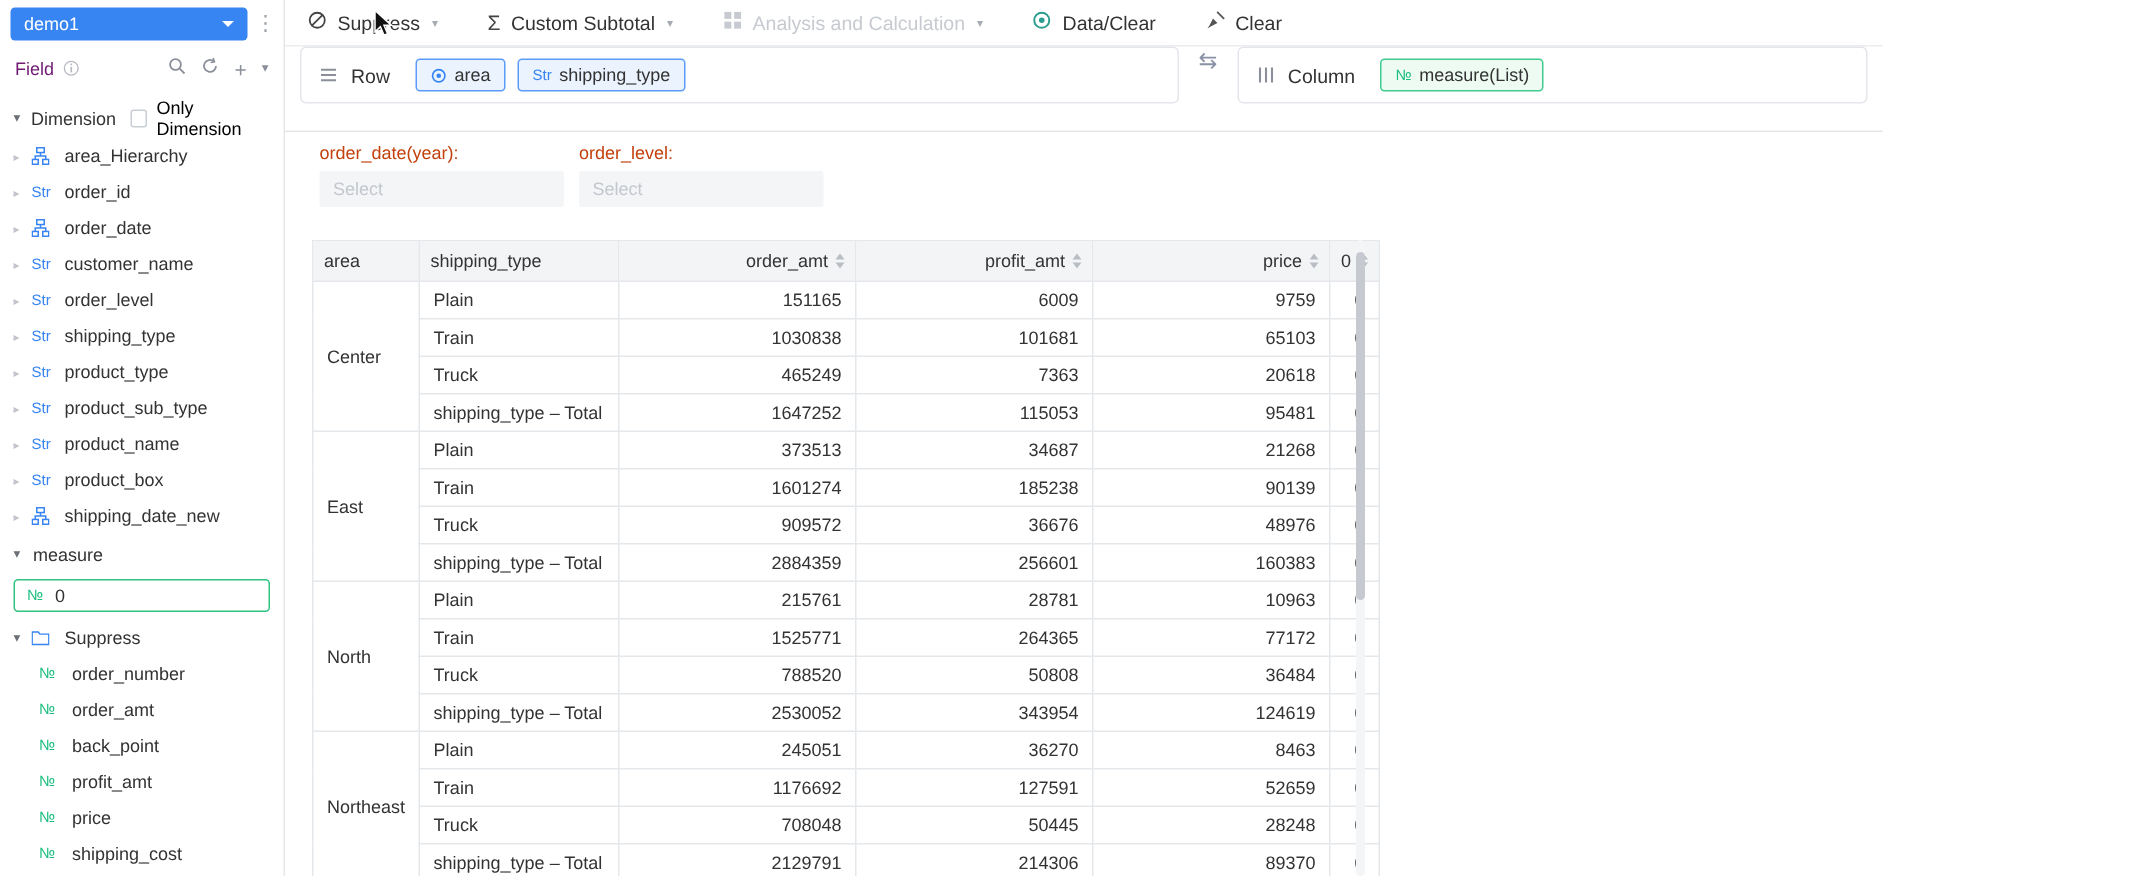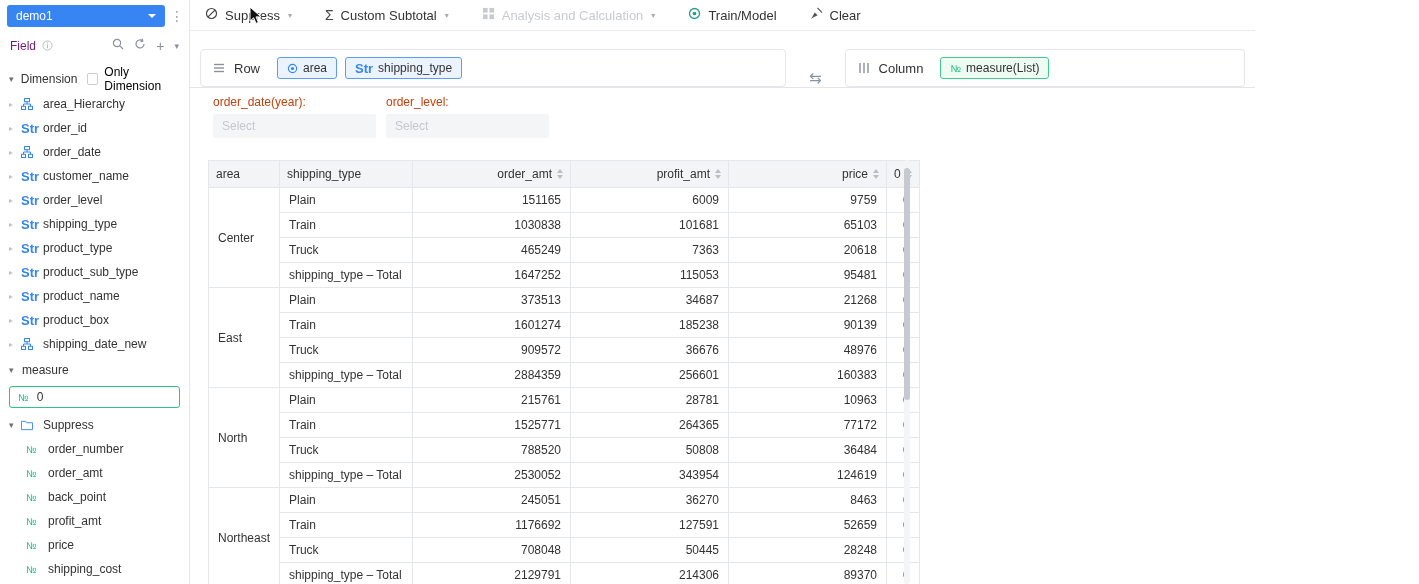--- a/index.html
+++ b/index.html
@@ -23,35 +23,35 @@
   .tree{flex:1;overflow:hidden;padding-top:5px}
   .sec-row{height:27px;display:flex;align-items:center;padding:0 9px}
   .sec-caret{width:13px;color:#6b7076;font-size:9px;cursor:pointer}
   .sec-label{color:#333}
   .only-dim{margin-left:10px;display:flex;align-items:center;gap:6px}
   .checkbox{width:12px;height:12px;border:1px solid #c9cdd4;border-radius:2px;background:#fff;cursor:pointer}
   .only-dim-label{color:#000000}
   .tree-row{height:24px;display:flex;align-items:center;padding:0 9px;color:#333;cursor:pointer}
   .caret-r{width:12px;color:#c2c6cc;font-size:8px}
   .type-ico{width:21px;display:flex;align-items:center}
-  .str-t{color:#3685F2;font-size:13px;font-weight:bold}
+  .str-t{color:#3685F2;font-size:10px;font-weight:normal}
   .num-t{color:#18BD7E;font-size:10px}
   .tree-row .lbl{margin-left:1px}
   .measure-zero{margin:3px 9px 5px;height:22px;border:1px solid #2FC382;border-radius:3px;display:flex;align-items:center;gap:8px;padding:0 8px;cursor:pointer}
   .m-item{padding-left:26px}
 
   
   .main{flex:1;display:flex;flex-direction:column;min-width:0}
   .toolbar{height:31px;border-bottom:1px solid #ececec;display:flex;align-items:center;padding-left:15px;gap:33px}
   .tb-item{display:flex;align-items:center;gap:7px;font-size:13px;color:#333;cursor:pointer;white-space:nowrap}
   .tb-item.disabled{color:#c7cad0}
   .tb-caret{color:#a7acb4;font-size:8px;margin-left:1px}
   .sigma{font-size:14px;color:#444;line-height:1}
 
-  .shelf{height:57px;border-bottom:1px solid #e5e5e5;display:flex;align-items:flex-end;padding:0 10px;gap:23px}
+  .shelf{height:57px;border-bottom:1px solid #e5e5e5;display:flex;align-items:flex-start;padding:0 10px;gap:13px}
   .shelf-box{height:38px;border:1px solid #e3e6ea;border-radius:4px;display:flex;align-items:center;padding:0 12px;gap:9px;background:#fff}
   .row-box{width:586px;min-width:586px}
   .col-box{flex:1}
   .shelf-ico{display:inline-flex}
   .shelf-label{font-size:13px;color:#333;margin-right:8px}
   .pills{display:flex;gap:8px;align-items:center}
   .pill{height:22px;border-radius:3px;display:inline-flex;align-items:center;gap:5px;padding:0 9px;font-size:12px;color:#333;cursor:pointer;white-space:nowrap}
   .pill.blue{background:#EBF3FF;border:1px solid #5B9CF8}
   .pill.green{background:#EDFBF3;border:1px solid #3FCB8E}
   .pill-ico{display:inline-flex}
@@ -326,21 +326,21 @@
         <span>Analysis and Calculation</span>
         <span class="tb-caret">▾</span>
       </div>
       <div class="tb-item">
         <span>
           <svg width="13" height="13" viewBox="0 0 14 14">
               <circle cx="7" cy="7" r="5.4" fill="none" stroke="#2A9D8F" stroke-width="1.4"></circle>
               <circle cx="7" cy="7" r="2" fill="#2A9D8F"></circle>
             </svg>
         </span>
-        <span>Train/Model</span>
+        <span>Data/Clear</span>
       </div>
       <div class="tb-item">
         <span>
           <svg width="13" height="13" viewBox="0 0 14 14">
               <line x1="8" y1="1" x2="13" y2="6" stroke="#555" stroke-width="1.3"></line>
               <path d="M5 5.8 L8.2 9 L3.4 11.4 L1 13 L2.6 10.6 Z" fill="#555"></path>
             </svg>
         </span>
         <span>Clear</span>
       </div>

